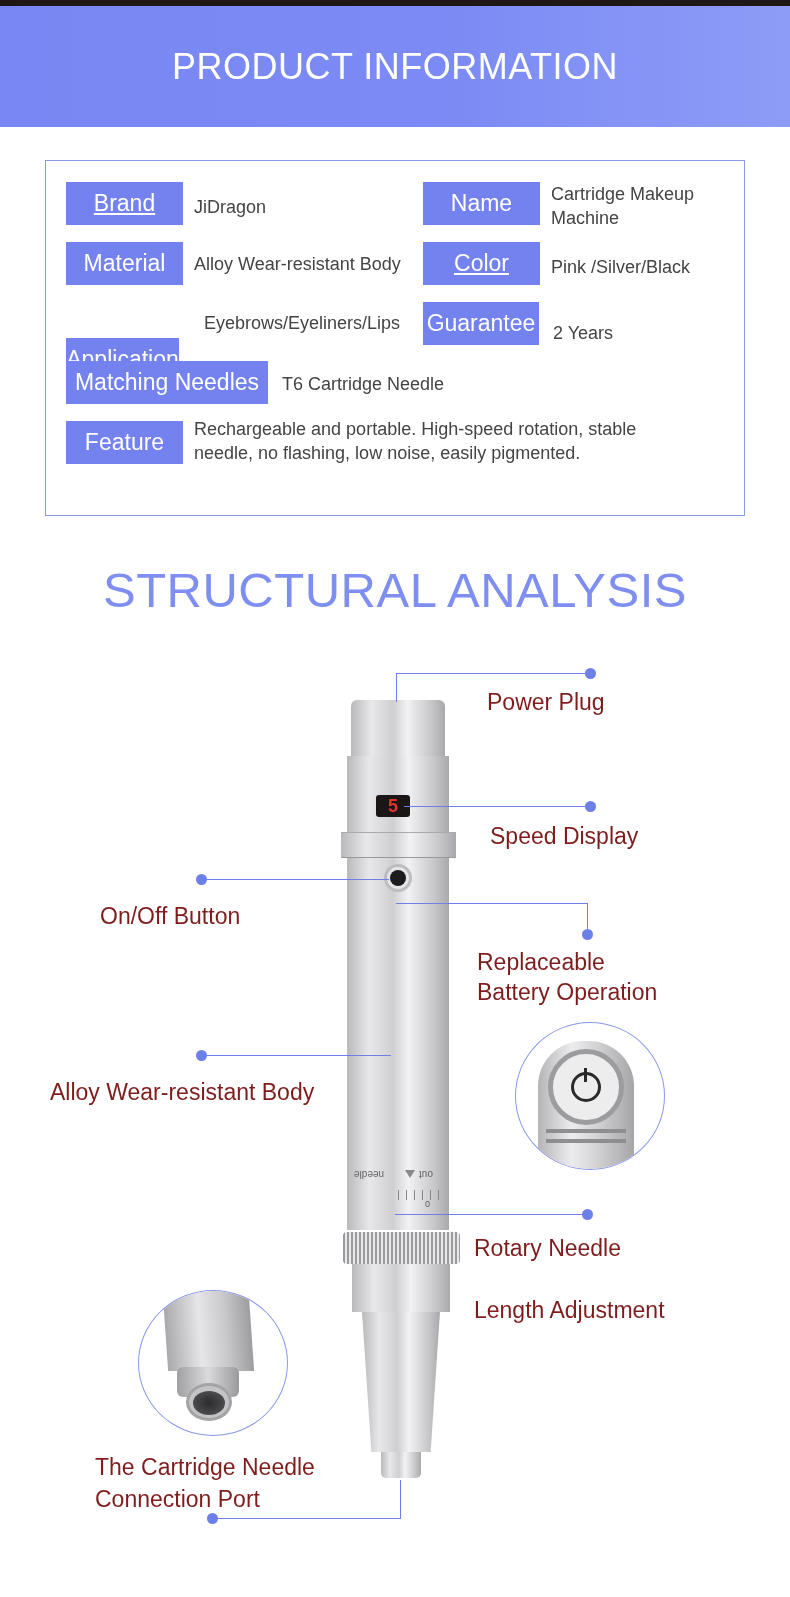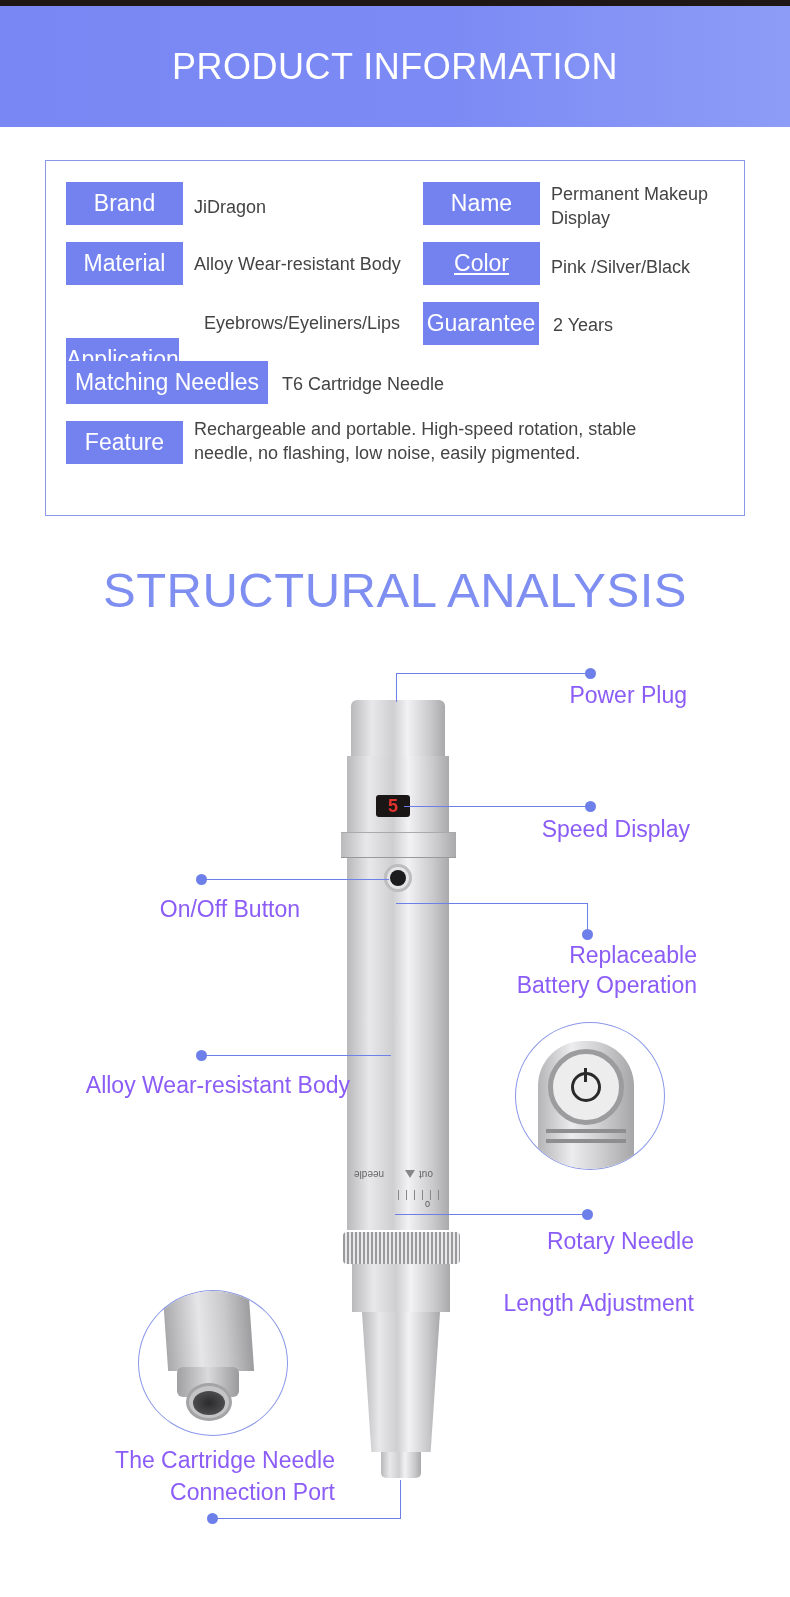--- a/index.html
+++ b/index.html
@@ -15,21 +15,21 @@
   .info-box { position: absolute; left: 45px; top: 160px; width: 700px; height: 356px;
     border: 1px solid #8a98e8; }
   .lbl { position: absolute; background: #7482ef; color: #fff; height: 43px;
     display: flex; align-items: center; justify-content: center; font-size: 23px; font-weight: 300; white-space: nowrap; }
   .val { position: absolute; color: #444; font-size: 18px; line-height: 24px; font-weight: 300; white-space: nowrap; }
   .val.wrap { white-space: normal; }
 
   .sa-title { position: absolute; left: 0; top: 562px; width: 790px; text-align: center;
     color: #7e8ef1; font-size: 49px; font-weight: 300; letter-spacing: 0.5px; }
 
-  .callout { position: absolute; color: #8b5cf6; font-size: 23px; font-weight: 300; text-align: right; line-height: 31px; white-space: nowrap; }
+  .callout { position: absolute; color: #7f1d1d; font-size: 23px; font-weight: 300; text-align: left; line-height: 31px; white-space: nowrap; margin-top: 7px; }
   .line { position: absolute; background: #6d7fe9; }
   .dot { position: absolute; width: 11px; height: 11px; border-radius: 50%; background: #6d7fe9; }
 
   
   .pen { position: absolute; }
   .seg { position: absolute; background: linear-gradient(90deg, #b9b9bb 0%, #e8e8ea 22%, #cfcfd1 45%, #f2f2f4 60%, #c8c8ca 85%, #a9a9ab 100%); }
   .ring { position: absolute; background: repeating-linear-gradient(90deg, #9a9a9c 0 2px, #e9e9eb 2px 4px); }
   .display { position: absolute; background: #1b1616; border-radius: 3px; color: #e0322d; font-size: 18px; font-weight: 700; text-align: center; line-height: 22px; }
   .button-ring { position: absolute; border-radius: 50%; background: #e6e6e8; border: 3px solid #bdbdbf; }
   .button-core { position: absolute; border-radius: 50%; background: #1c1c1e; }
@@ -41,34 +41,34 @@
 <body>
 
 <div class="topbar"></div>
 
 <div class="banner">
   <span class="banner-title">PRODUCT INFORMATION</span>
 </div>
 
 <div class="info-box">
 
-  <div class="lbl" style="left:20px;top:21px;width:117px;">Brand</div>
+  <div class="lbl" style="left:20px;top:21px;width:117px;text-decoration:underline;">Brand</div>
   <div class="val" style="left:148px;top:34px;">JiDragon</div>
   <div class="lbl" style="left:377px;top:21px;width:117px;">Name</div>
-  <div class="val wrap" style="left:505px;top:21px;width:180px;">Permanent Makeup Display</div>
+  <div class="val wrap" style="left:505px;top:21px;width:180px;">Cartridge Makeup Machine</div>
 
   <div class="lbl" style="left:20px;top:81px;width:117px;">Material</div>
   <div class="val" style="left:148px;top:91px;">Alloy Wear-resistant Body</div>
   <div class="lbl" style="left:377px;top:81px;width:117px;text-decoration:underline;">Color</div>
   <div class="val" style="left:505px;top:94px;">Pink /Silver/Black</div>
 
   <div class="lbl" style="left:20px;top:141px;width:113px;margin-top:36px;">Application</div>
   <div class="val" style="left:158px;top:150px;">Eyebrows/Eyeliners/Lips</div>
   <div class="lbl" style="left:377px;top:141px;width:116px;">Guarantee</div>
-  <div class="val" style="left:507px;top:152px;text-align:right;">2 Years</div>
+  <div class="val" style="left:507px;top:160px;text-align:right;">2 Years</div>
 
   <div class="lbl" style="left:20px;top:200px;width:202px;">Matching Needles</div>
   <div class="val" style="left:236px;top:211px;">T6 Cartridge Needle</div>
 
   <div class="lbl" style="left:20px;top:260px;width:117px;">Feature</div>
   <div class="val wrap" style="left:148px;top:256px;width:490px;">Rechargeable and portable. High-speed rotation, stable needle, no flashing, low noise, easily pigmented.</div>
 </div>
 
 <div class="sa-title">STRUCTURAL ANALYSIS</div>
 

